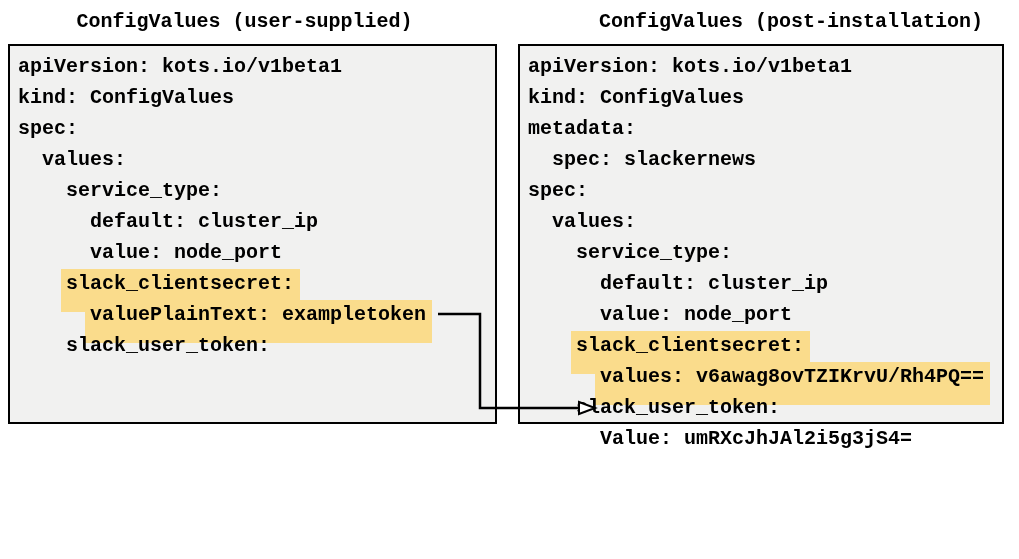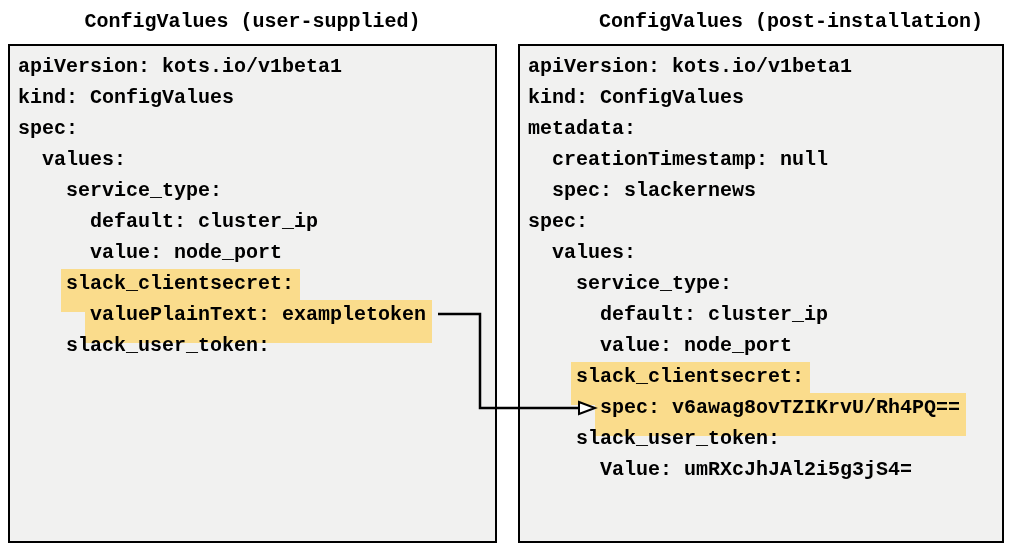--- a/index.html
+++ b/index.html
@@ -23,26 +23,26 @@
   }
   .panel-title {
     position: absolute;
     top: 7px;
     height: 30px;
     font-size: 20px;
     line-height: 30px;
     text-align: center;
     white-space: pre;
   }
-  .title-left  { left: 8px;   width: 489px; }
+  .title-left  { left: 0;   width: 489px; }
   .title-right { left: 548px; width: 486px; }
   .panel {
     position: absolute;
     top: 44px;
-    height: 499px;
+    height: 380px;
     background: var(--panel-bg);
     border: 2px solid var(--panel-border);
     padding: 5px 8px;
   }
   .panel-left  { left: 8px;   width: 489px; }
   .panel-right { left: 518px; width: 486px; }
   .line {
     font-size: 20px;
     line-height: 31px;
     white-space: pre;
@@ -79,29 +79,28 @@
     <div class="line"><span>    </span><span class="hl">slack_clientsecret:</span></div>
     <div class="line"><span>      </span><span class="hl">valuePlainText: exampletoken</span></div>
     <div class="line"><span>    </span><span>slack_user_token:</span></div>
     <div class="line"><span>      </span></div>
   </div>
 
   <div class="panel panel-right">
     <div class="line"><span></span><span>apiVersion: kots.io/v1beta1</span></div>
     <div class="line"><span></span><span>kind: ConfigValues</span></div>
     <div class="line"><span></span><span>metadata:</span></div>
-    <div class="line"><span>  </span><span>creationTimestamp: null</span></div>
     <div class="line"><span>  </span><span>spec: slackernews</span></div>
     <div class="line"><span></span><span>spec:</span></div>
     <div class="line"><span>  </span><span>values:</span></div>
     <div class="line"><span>    </span><span>service_type:</span></div>
     <div class="line"><span>      </span><span>default: cluster_ip</span></div>
     <div class="line"><span>      </span><span>value: node_port</span></div>
     <div class="line"><span>    </span><span class="hl">slack_clientsecret:</span></div>
-    <div class="line"><span>      </span><span class="hl">spec: v6awag8ovTZIKrvU/Rh4PQ==</span></div>
+    <div class="line"><span>      </span><span class="hl">values: v6awag8ovTZIKrvU/Rh4PQ==</span></div>
     <div class="line"><span>    </span><span>slack_user_token:</span></div>
     <div class="line"><span>      </span><span>Value: umRXcJhJAl2i5g3jS4=</span></div>
   </div>
 
   <svg class="connector" viewBox="0 0 1019 559" xmlns="http://www.w3.org/2000/svg">
     <path d="M 438 314 L 480 314 L 480 408 L 579 408" fill="none" stroke="#000000" stroke-width="2.5"></path>
     <polygon points="579,402 595,408 579,414" fill="#ffffff" stroke="#000000" stroke-width="2"></polygon>
   </svg>
 
 </div>

